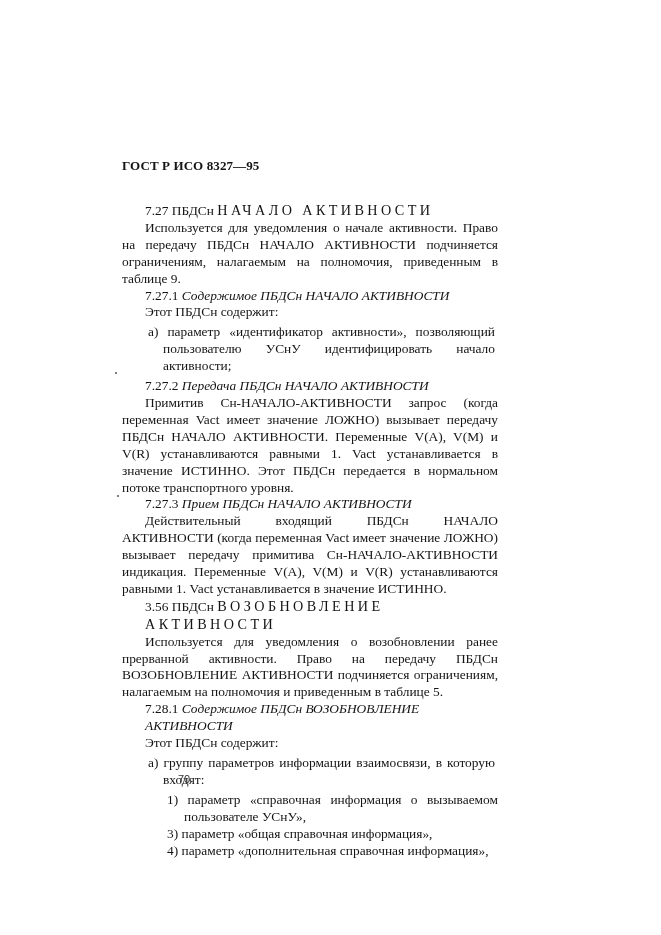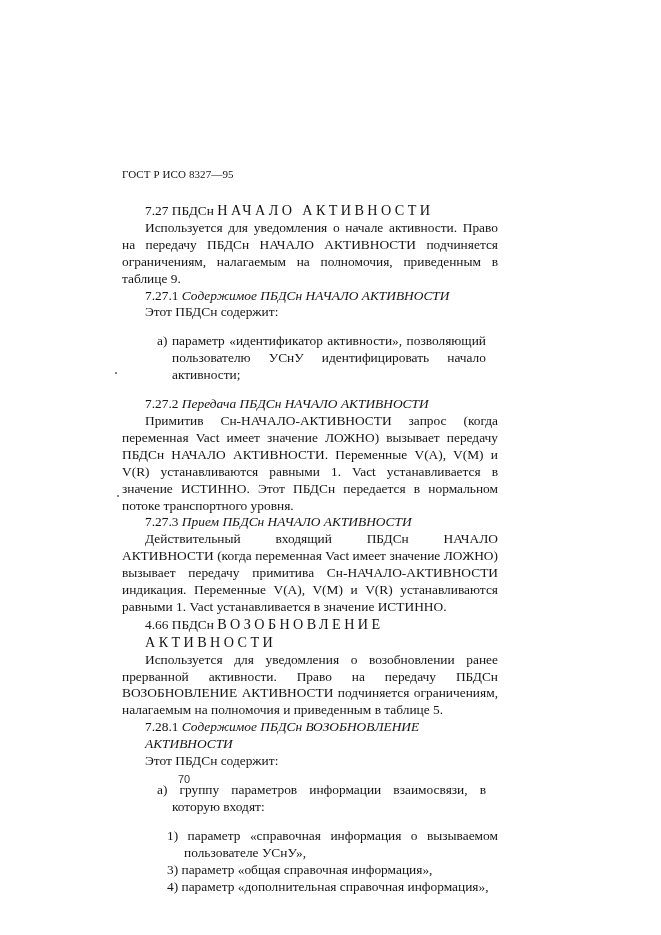--- a/index.html
+++ b/index.html
@@ -3,33 +3,33 @@
 <meta charset="utf-8">
 <style>
   html, body { margin: 0; padding: 0; background: #ffffff; }
   body { width: 661px; height: 935px; position: relative; overflow: hidden; }
   .page {
     position: absolute; left: 0; top: 0; width: 661px; height: 935px;
     font-family: "Liberation Serif", "DejaVu Serif", serif;
     color: #141414;
   }
   .header {
-    position: absolute; left: 122px; top: 168px;
-    font-size: 11px; font-weight: normal; letter-spacing: 0.1px;
+    position: absolute; left: 122px; top: 158px;
+    font-size: 13px; font-weight: bold; letter-spacing: 0.1px;
   }
   .body {
     position: absolute; left: 122px; top: 202px; width: 376px;
     font-size: 13.4px; line-height: 16.9px;
   }
   .p { text-align: justify; text-indent: 23px; margin: 0; }
   .heading { margin: 0; padding-left: 23px; }
   .spaced { letter-spacing: 3.4px; font-size: 14.2px; font-family: Liberation Serif, serif; }
   .sub { margin: 0; padding-left: 23px; }
   .sub .it { font-style: italic; }
-  .li { margin: 12px; padding-left: 38px; text-indent: -15px; text-align: justify; font-family: Liberation Serif, serif; }
+  .li { margin: 3px; padding-left: 38px; text-indent: -15px; text-align: justify; font-family: Liberation Serif, serif; }
   .li2 { margin: 0; padding-left: 62px; text-indent: -17px; text-align: justify; }
   .pagenum {
     position: absolute; left: 134px; top: 773px;
     font-family: "Liberation Sans", "DejaVu Sans", sans-serif;
     font-size: 11px; color: #333; padding-left: 44px;
   }
   .speck { position: absolute; width: 2px; height: 2px; background: #555; border-radius: 1px; }
 </style>
 </head>
 <body>
@@ -58,21 +58,21 @@
     </p>
     <p class="p">Примитив Сн-НАЧАЛО-АКТИВНОСТИ запрос (когда переменная Vact имеет значение ЛОЖНО) вызывает передачу ПБДСн НАЧАЛО АКТИВНОСТИ. Переменные V(A), V(M) и V(R) устанавливаются равными 1. Vact устанавливается в значение ИСТИННО. Этот ПБДСн передается в нормальном потоке транспортного уровня.</p>
 
     <p class="sub">
       <span>7.27.3</span>
       <span class="it">Прием ПБДСн НАЧАЛО АКТИВНОСТИ</span>
     </p>
     <p class="p">Действительный входящий ПБДСн НАЧАЛО АКТИВНОСТИ (когда переменная Vact имеет значение ЛОЖНО) вызывает передачу примитива Сн-НАЧАЛО-АКТИВНОСТИ индикация. Переменные V(A), V(M) и V(R) устанавливаются равными 1. Vact устанавливается в значение ИСТИННО.</p>
 
     <p class="heading">
-      <span>4.66 ПБДСн</span>
+      <span>3.56 ПБДСн</span>
       <span class="spaced">ВОЗОБНОВЛЕНИЕ АКТИВНОСТИ</span>
     </p>
     <p class="p">Используется для уведомления о возобновлении ранее прерванной активности. Право на передачу ПБДСн ВОЗОБНОВЛЕНИЕ АКТИВНОСТИ подчиняется ограничениям, налагаемым на полномочия и приведенным в таблице 5.</p>
 
     <p class="sub">
       <span>7.28.1</span>
       <span class="it">Содержимое ПБДСн ВОЗОБНОВЛЕНИЕ АКТИВНОСТИ</span>
     </p>
     <p class="sub">Этот ПБДСн содержит:</p>
     <p class="li">a) группу параметров информации взаимосвязи, в которую входят:</p>

